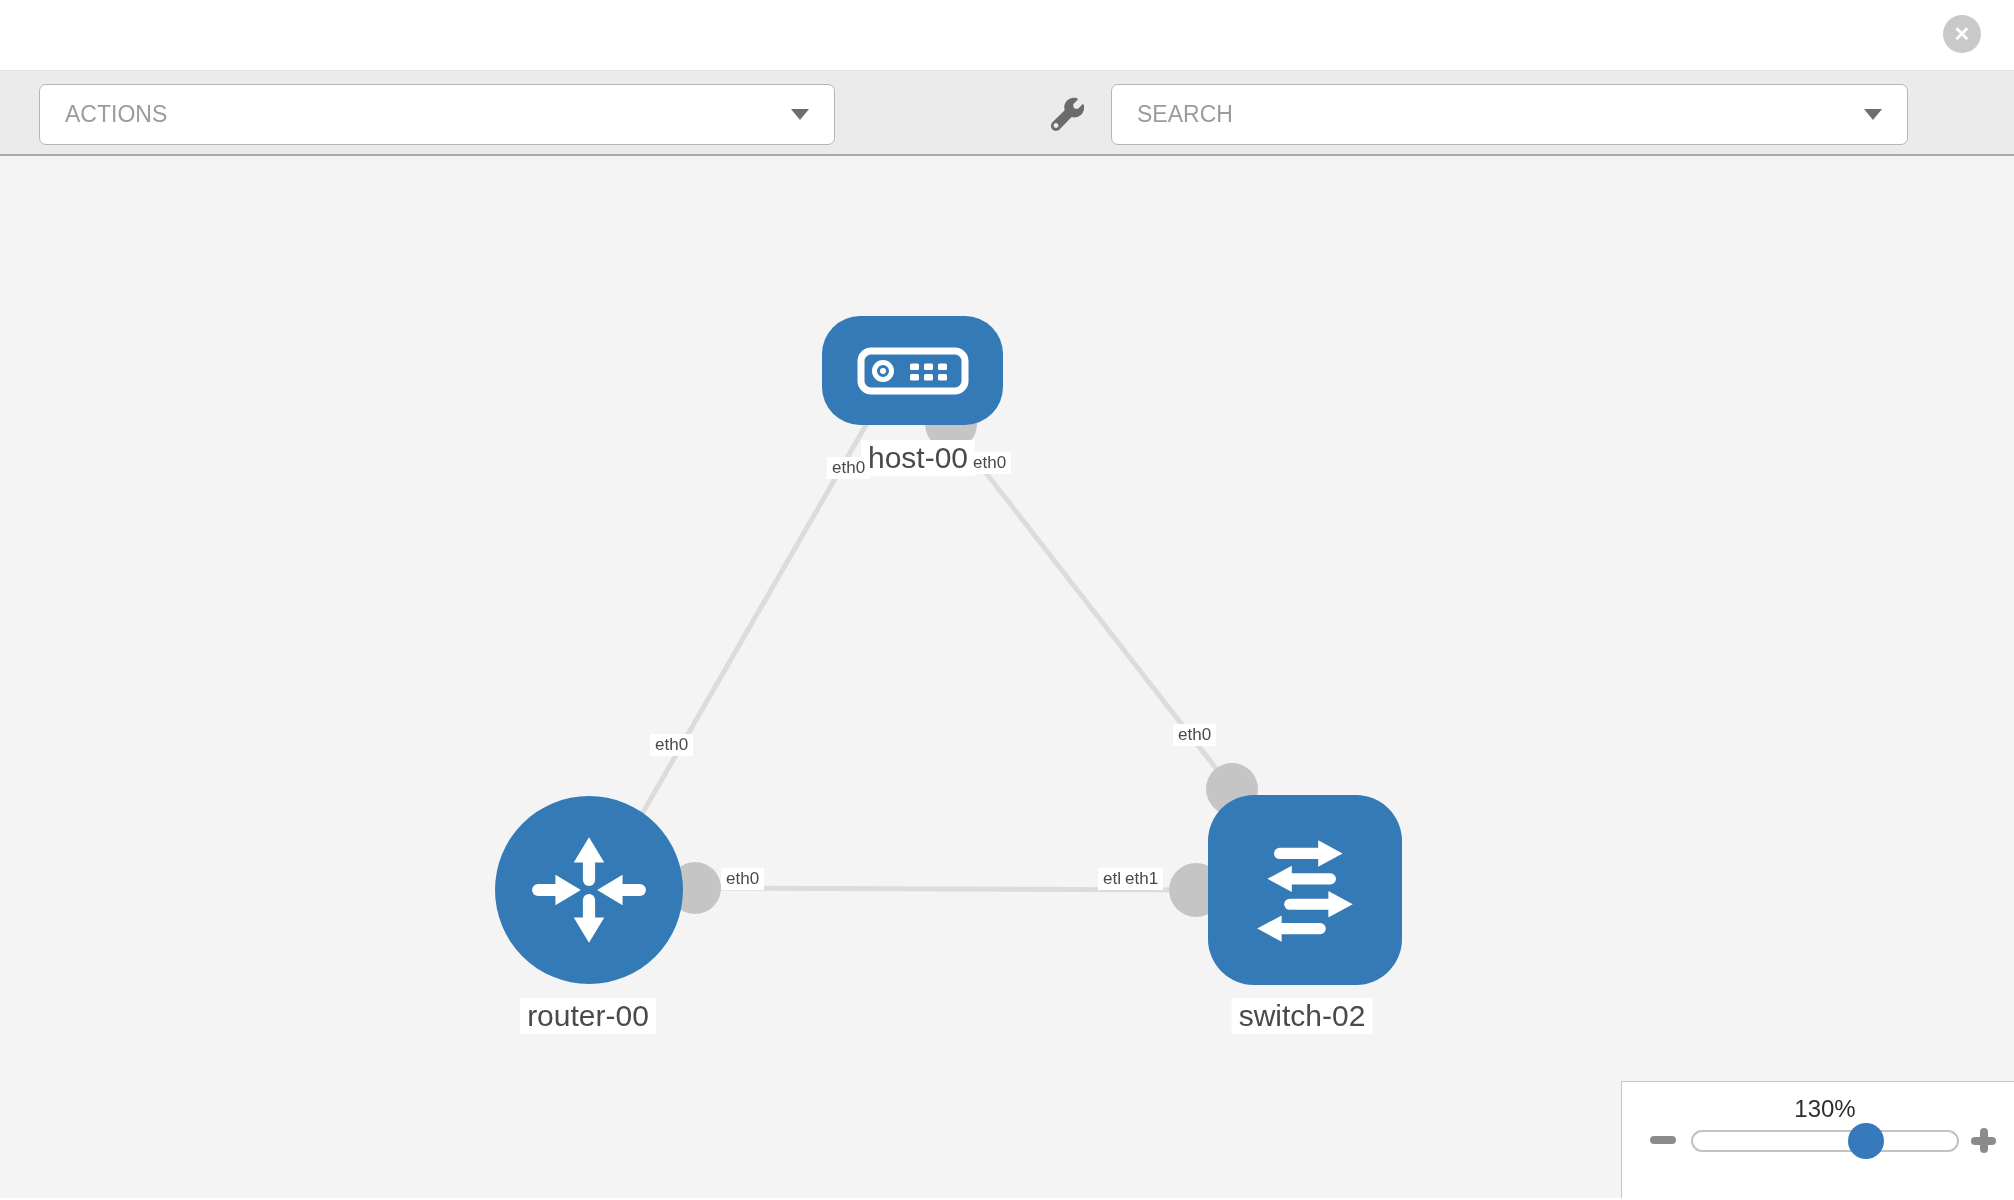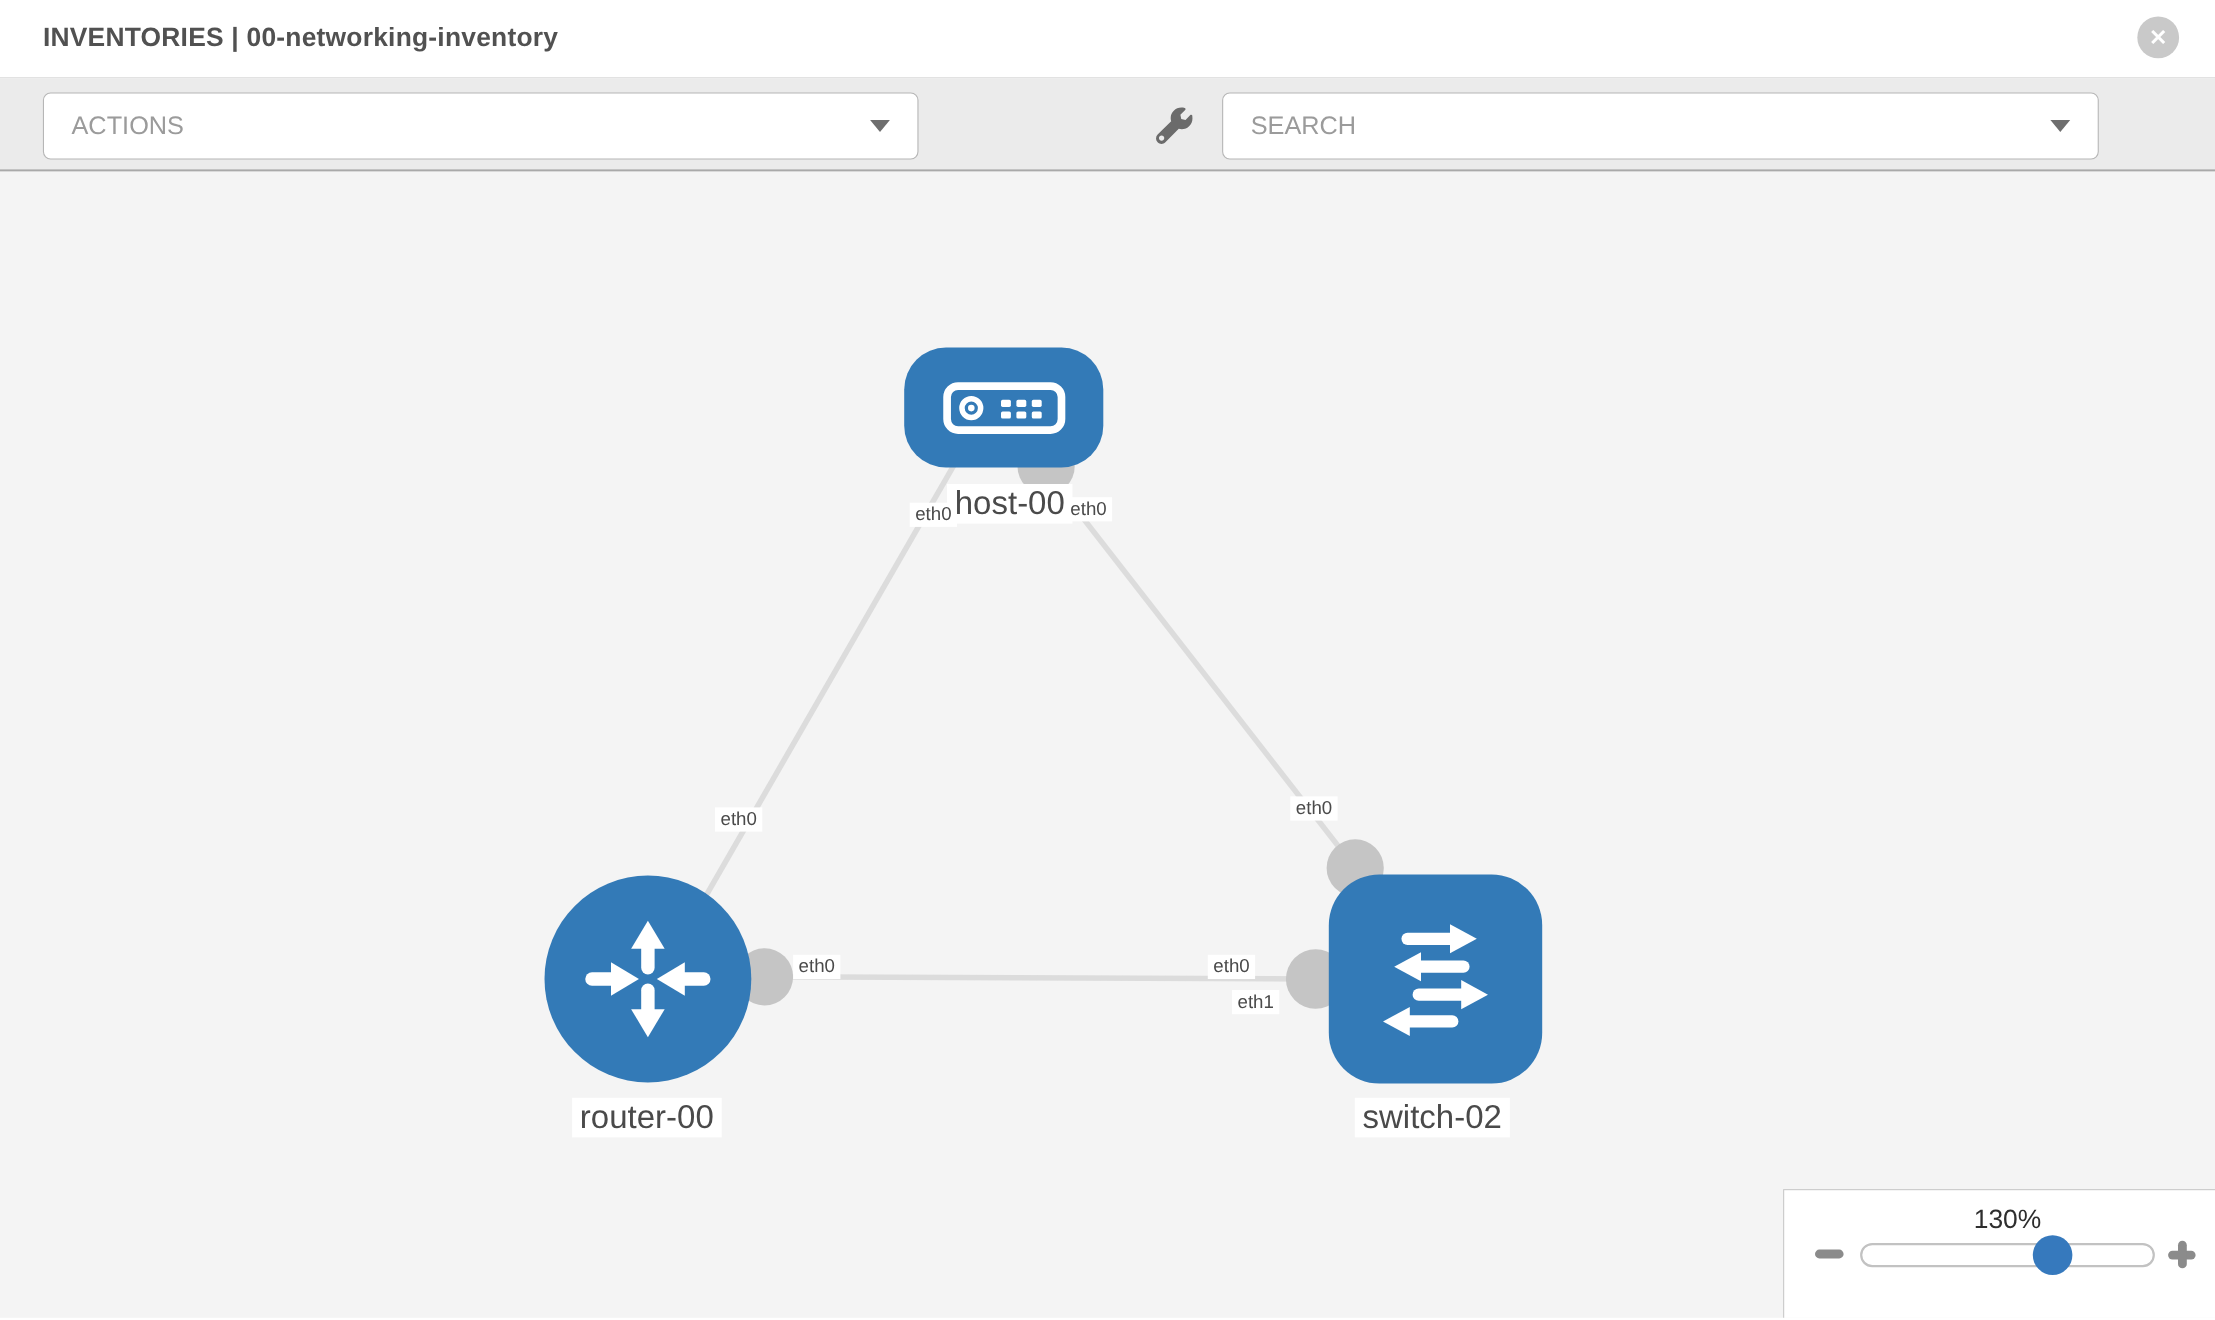--- a/index.html
+++ b/index.html
@@ -54,21 +54,21 @@
   .lbl-host   { left: 918px;  top: 284px; }
   .lbl-router { left: 588px;  top: 842px; }
   .lbl-switch { left: 1302px; top: 842px; }
   .eth { font-size: 17px; padding: 1px 5px; }
   .eth-host-left    { left: 827px;  top: 301px; }
   .eth-host-right   { left: 968px;  top: 296px; }
   .eth-mid-left     { left: 650px;  top: 578px; }
   .eth-mid-right    { left: 1173px; top: 568px; }
   .eth-router-side  { left: 721px;  top: 712px; }
   .eth-sw-under     { left: 1098px; top: 712px; z-index: 5; }
-  .eth-sw-over      { left: 1120px; top: 744px; z-index: 6; }
+  .eth-sw-over      { left: 1120px; top: 712px; z-index: 6; }
 
   
   .zoom-panel { position: absolute; left: 1621px; top: 925px; width: 400px;
     height: 130px; background: #fff; border: 1px solid #c8c8c8; }
   .zoom-level { position: absolute; left: 203px; top: 13px; transform: translateX(-50%);
     font-size: 24px; color: #2e2e2e; }
   .zoom-minus { position: absolute; left: 28px; top: 54px; width: 26px; height: 8px;
     background: #8b8b8b; border-radius: 4px; cursor: pointer; }
   .zoom-plus { position: absolute; left: 349px; top: 46px; width: 25px; height: 25px;
     cursor: pointer; }
@@ -78,21 +78,20 @@
     width: 8px; height: 25px; background: #8b8b8b; border-radius: 4px; }
   .zoom-track { position: absolute; left: 69px; top: 48px; width: 268px; height: 22px;
     background: #fff; border: 2px solid #c2c2c2; border-radius: 12px; cursor: pointer; }
   .zoom-handle { position: absolute; left: 155px; top: -9px; width: 36px; height: 36px;
     background: #3679bd; border-radius: 50%; cursor: grab; }
 </style>
 </head>
 <body>
 
 <div class="header">
-  <h1>INVENTORIES | 00-networking-inventory</h1>
   <div class="close-btn">
     <span>✕</span>
   </div>
 </div>
 
 <div class="toolbar">
   <div class="dropdown dd-actions">
     <span>ACTIONS</span>
     <span class="caret"></span>
   </div>

